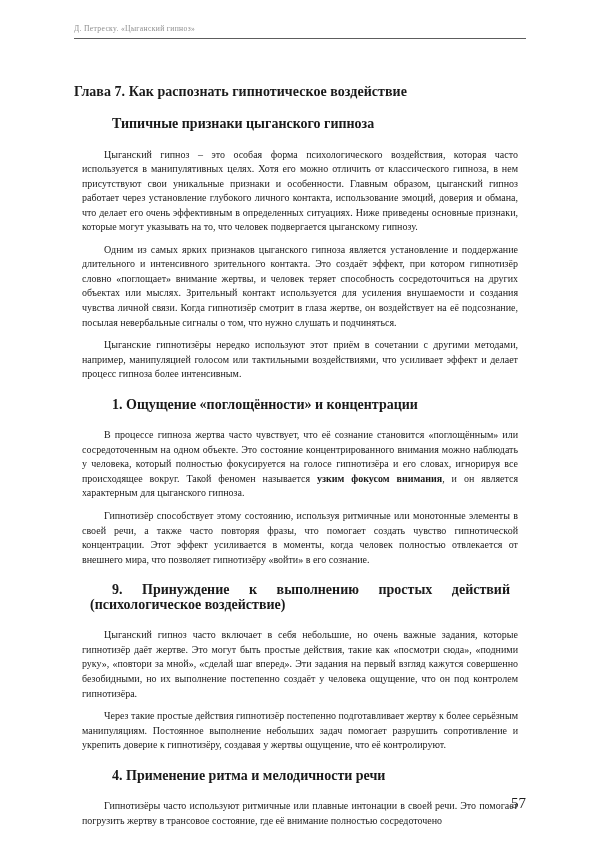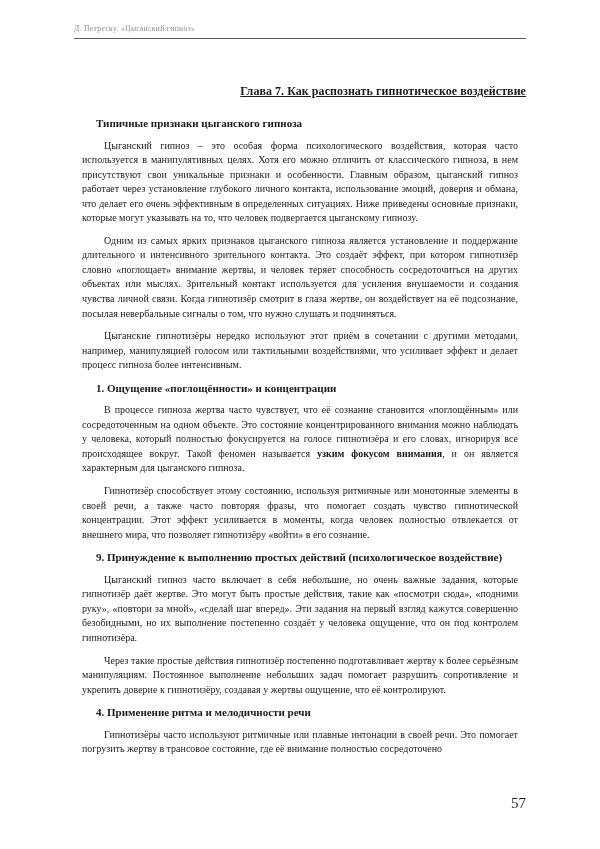--- a/index.html
+++ b/index.html
@@ -54,32 +54,31 @@
 
   .part-title {
     font-size: 15.2px;
     font-weight: bold;
     text-align: center;
     margin: 0 0 26px 0;
     letter-spacing: 0.1px;
   }
 
   .chapter-title {
-    font-size: 12px;
+    font-size: 14px;
     font-weight: bold;
-    text-align: right;
+    text-align: left;
     margin: 0 0 17px 0;
     letter-spacing: 0.05px;
-    text-decoration: underline;
   }
 
   .sec-head {
-    font-size: 11px;
+    font-size: 14px;
     font-weight: bold;
-    margin: 0;
+    margin: 16px;
     text-indent: 22px;
     line-height: 14.55px;
     text-align: justify;
     text-align-last: left;
   }
 
   p.body {
     font-size: 10px;
     margin: 8px;
     text-indent: 22px;

